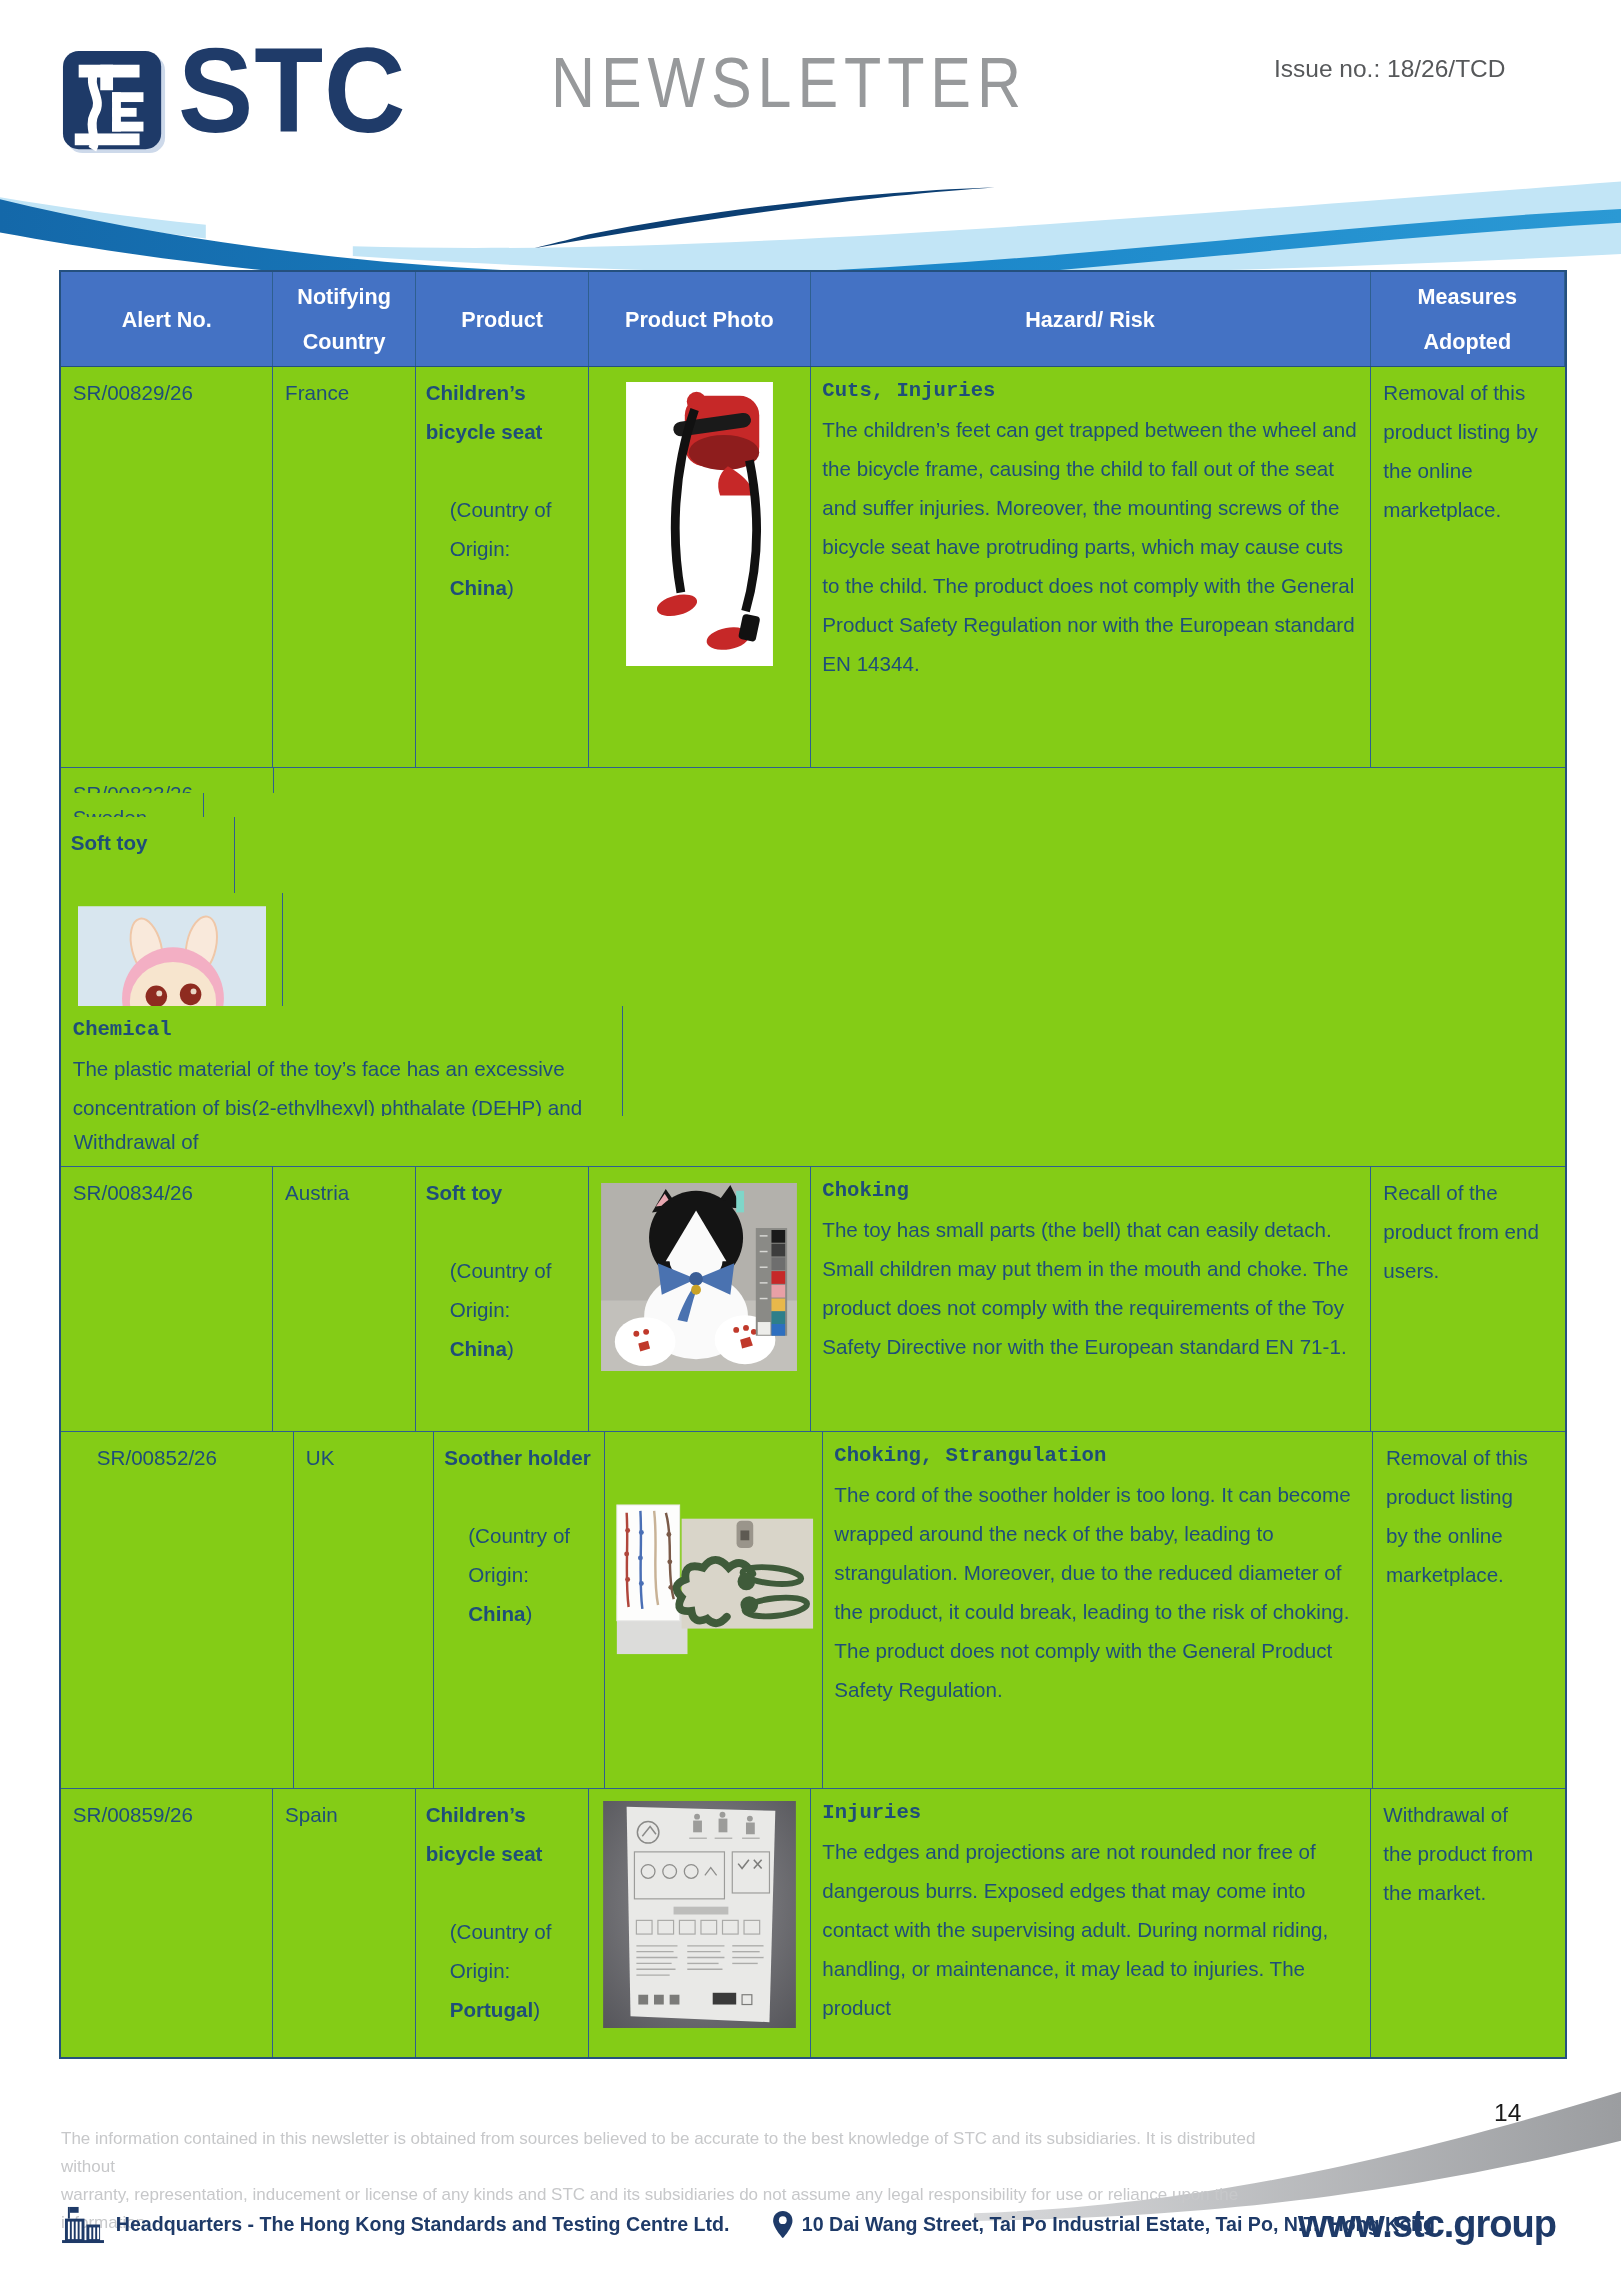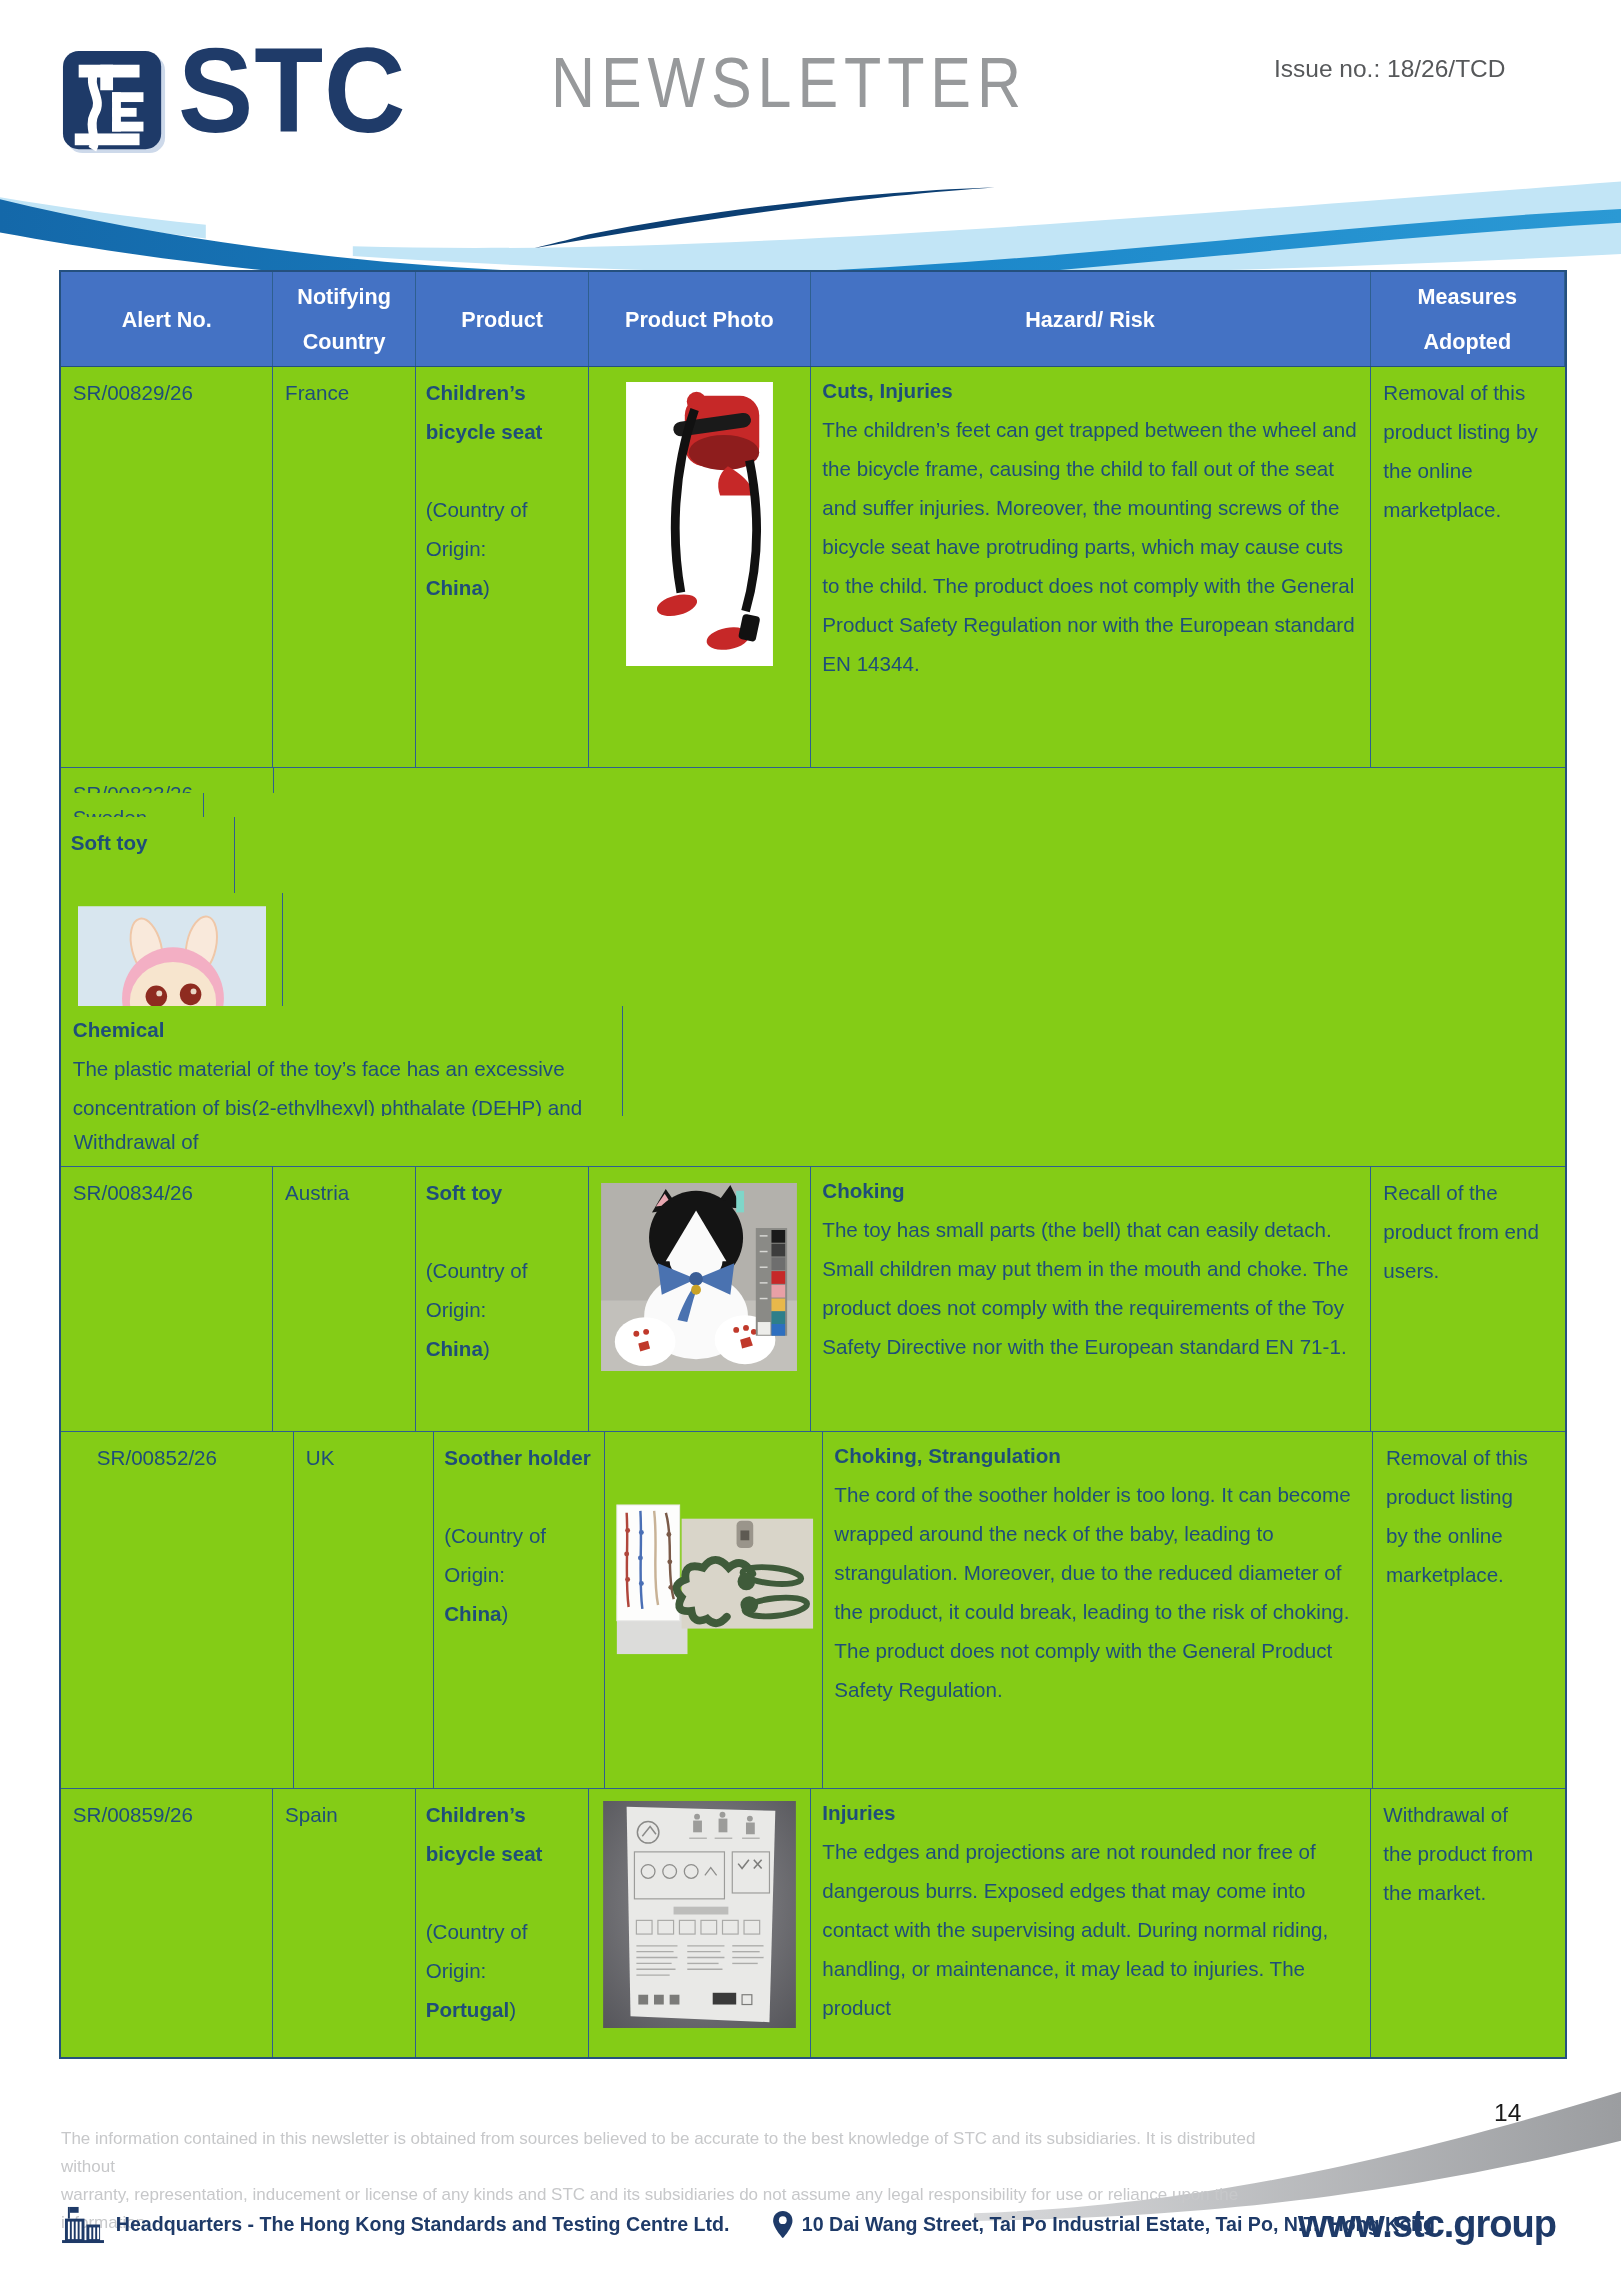--- a/index.html
+++ b/index.html
@@ -35,23 +35,23 @@
 
   .t-head{height:95px;background:#4472C4;border-bottom:1px solid #24507E;}
   .t-head .cell{color:#FFFFFF;font-weight:bold;font-size:21.6px;line-height:45px;
                 display:flex;align-items:center;justify-content:center;text-align:center;
                 border-right:1px solid #2E5F8F;padding:0 5.9px;}
 
   .row-1{height:401px;} .row-2{height:399px;flex-direction:column;} .row-3{height:265px;}
   .row-4{height:357px;padding-left:24px;} .row-5{height:268px;}
 
   .bold{font-weight:bold;}
-  .origin-block{margin-top:39px;}
+  .origin-block{margin-top:39px;margin-left:24px;}
   .origin-country-line{display:block;}
-  .hazard-title{font-weight:bold;}
+  .hazard-title{font-weight:bold;font-family:Liberation Mono, monospace;}
 
   .ph-pad-15{padding-top:14.7px;} .ph-pad-14{padding-top:13.7px;} .ph-pad-16{padding-top:15.7px;}
   .ph-pad-66{padding-top:65px;} .ph-pad-12{padding-top:11.8px;}
 
   
   .page-number{position:absolute;left:1494px;top:2099px;font-size:24.5px;color:#1B1B1B;}
   .gray-swoosh{position:absolute;left:974px;top:2076px;width:647px;height:149px;}
   .disclaimer{position:absolute;left:61px;top:2125px;width:1245px;font-size:17px;
               color:#C7C8CA;line-height:28px;}
   .hq-line{position:absolute;left:61px;top:2205px;display:flex;align-items:center;}

